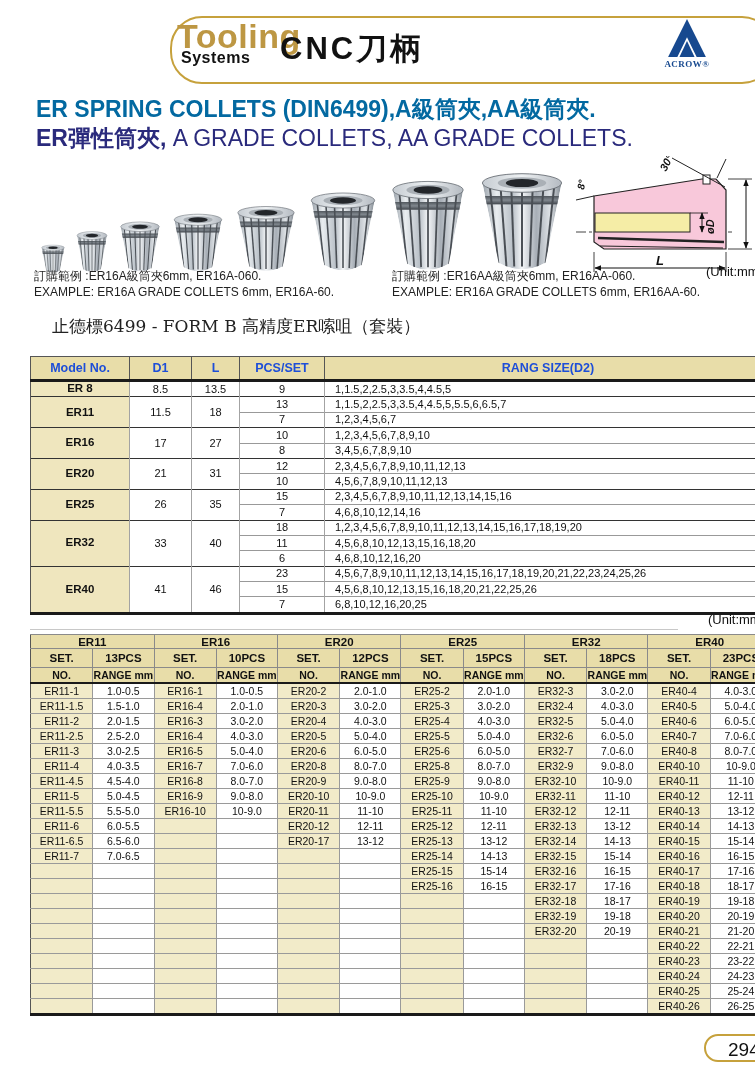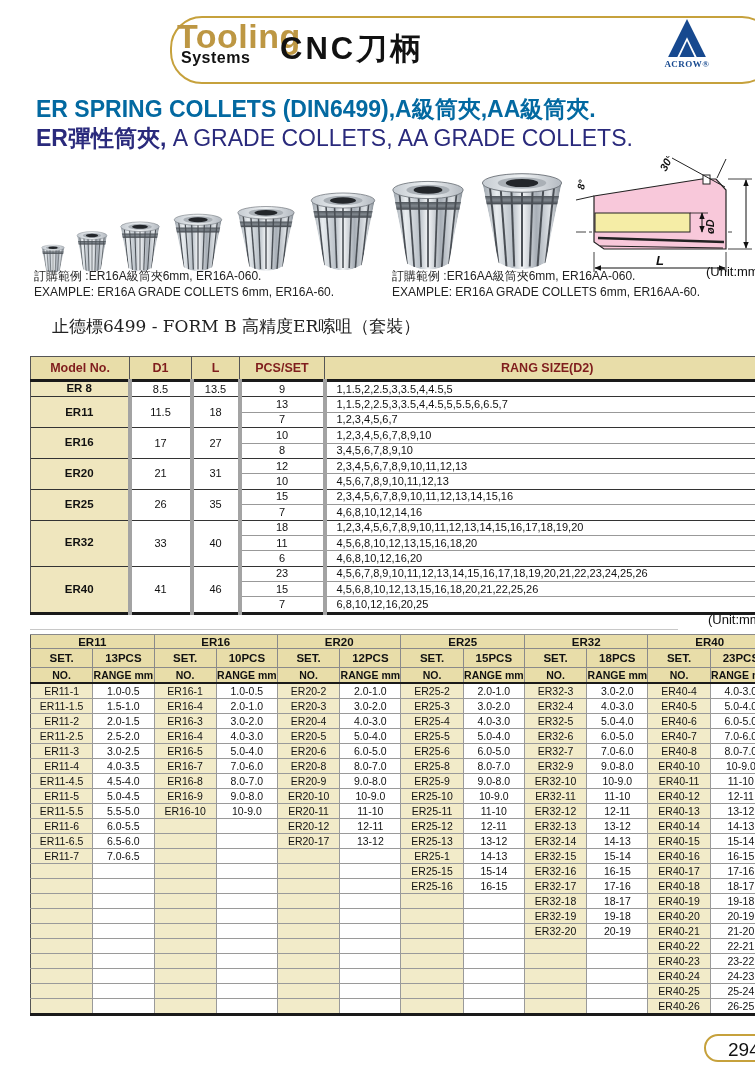--- a/index.html
+++ b/index.html
@@ -38,22 +38,22 @@
   
   .sub-cn{position:absolute;top:315px;left:28px;font-size:17px;
           font-family:"DejaVu Serif",serif;color:#222;}
   .sub-en{position:absolute;top:354px;left:20px;font-size:17px;font-weight:700;color:#111;}
 
   
   .t1wrap{position:absolute;top:356px;left:6px;width:742px;}
   table.t1{width:100%;border-collapse:collapse;table-layout:fixed;
            border:1.5px solid #555;border-bottom:3px solid #1a1a1a;}
   .t1 th{background:#E8DDA9;font-size:12.5px;height:22px;border:1px solid #555;
-         border-bottom:3px solid #1a1a1a;color:#7f1d1d;padding:0;}
-  .t1 td{height:14.4px;font-size:11px;border-left:1px solid #555;border-right:4px solid #a3a3a3;
+         border-bottom:3px solid #1a1a1a;color:#1d4ed8;padding:0;}
+  .t1 td{height:14.4px;font-size:11px;border-left:1px solid #555;border-right:1px solid #a3a3a3;
          padding:0;text-align:center;line-height:1;}
   .t1 td.model{background:#EFE6BE;font-weight:700;font-size:11.5px;}
   .t1 td.range{text-align:left;padding-left:10px;}
   .t1 tbody tr{border-top:1px solid #999;}
   .t1 tbody tr.grp{border-top:1.3px solid #333;}
 
   
   .unit2{position:absolute;top:612px;right:14px;font-size:13px;color:#111;}
   .rule2{position:absolute;top:629px;left:6px;width:648px;height:1px;background:#c8c8c8;}
 
@@ -622,21 +622,21 @@
             <td class="no gstart">ER40-15</td>
             <td class="rg">15-14</td>
           </tr>
           <tr>
             <td class="no gstart">ER11-7</td>
             <td class="rg">7.0-6.5</td>
             <td class="no gstart"></td>
             <td class="rg"></td>
             <td class="no gstart"></td>
             <td class="rg"></td>
-            <td class="no gstart">ER25-1</td>
+            <td class="no gstart">ER25-14</td>
             <td class="rg">14-13</td>
             <td class="no gstart">ER32-15</td>
             <td class="rg">15-14</td>
             <td class="no gstart">ER40-16</td>
             <td class="rg">16-15</td>
           </tr>
           <tr>
             <td class="no gstart"></td>
             <td class="rg"></td>
             <td class="no gstart"></td>

